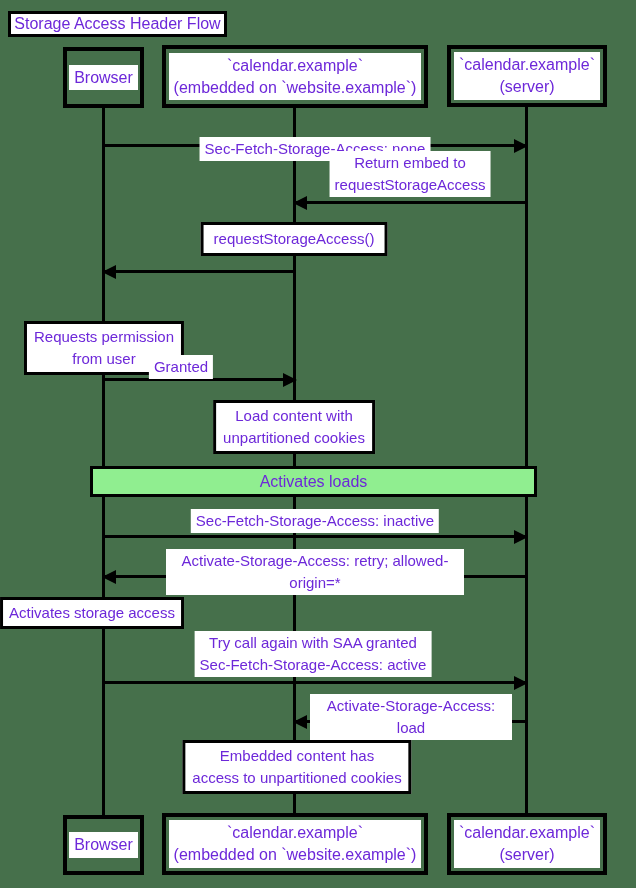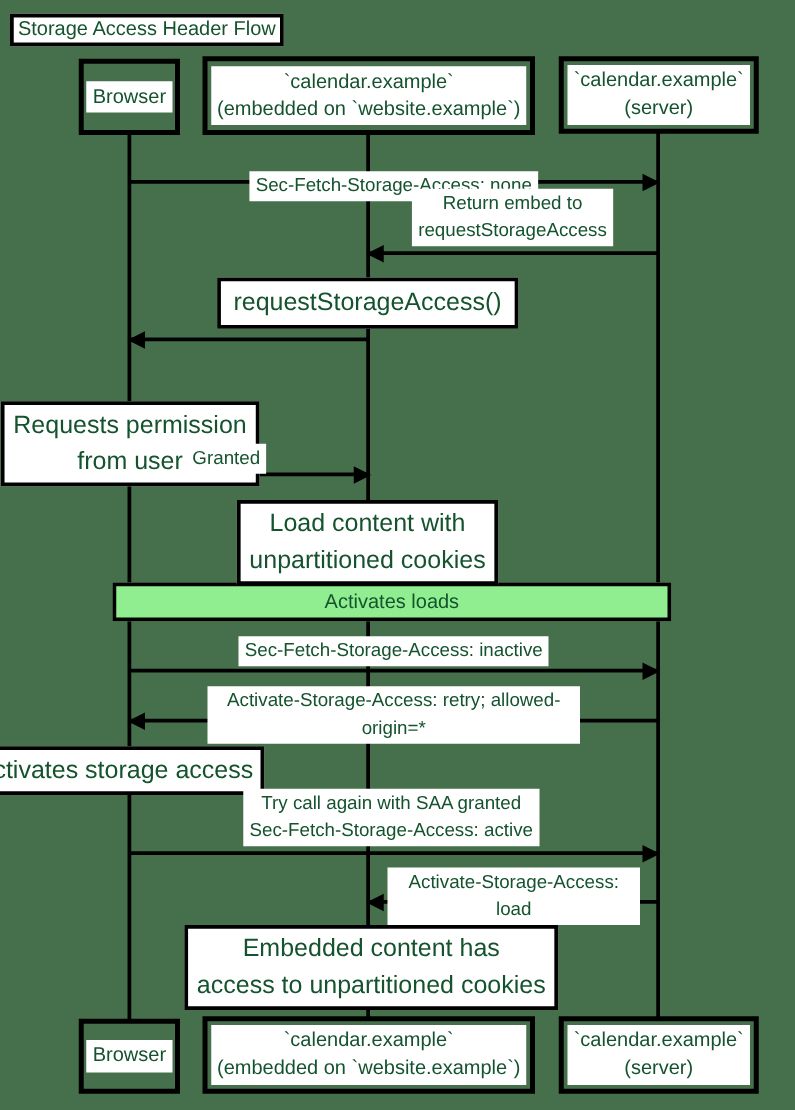--- a/index.html
+++ b/index.html
@@ -1,18 +1,18 @@
 <!DOCTYPE html>
 <html style="--bg: #46704b; --band: #90ee90; --line: #000000; --labelbg: #ffffff;"><head>
 <meta charset="utf-8">
 <style>
   :root { --bg:#46704b; --band:#90ee90; --line:#000000; --labelbg:#ffffff; }
   * { box-sizing: border-box; margin: 0; padding: 0; }
   body { background: var(--bg); font-family: "Liberation Sans", sans-serif; }
-  .stage { position: relative; width: 613px; height: 888px; background: var(--bg); overflow: hidden; color:#14532d; }
+  .stage { position: relative; width: 613px; height: 888px; background: var(--bg); overflow: hidden; color:#6d28d9; }
 
   .lifeline { position: absolute; width: 3px; background: var(--line); z-index: 0; }
 
   .pbox { position: absolute; border: 4px solid var(--line); background: transparent;
           display: flex; align-items: center; justify-content: center; z-index: 2; }
   .pbox .plabel { background: var(--labelbg); padding: 2px 5px; font-size: 16px; line-height: 1.35;
                   text-align: center; white-space: pre-line; }
 
   .title-box { position: absolute; left: 8px; top: 11px; width: 219px; height: 26px;
                border: 3px solid var(--line); background: var(--labelbg);
@@ -22,21 +22,21 @@
   .arrow { position: absolute; height: 3px; background: var(--line); z-index: 1; }
   .ah { position: absolute; width: 0; height: 0; top: -5px; }
   .ah-r { right: -2px; border-top: 7px solid transparent; border-bottom: 7px solid transparent; border-left: 14px solid var(--line); }
   .ah-l { left: -2px; border-top: 7px solid transparent; border-bottom: 7px solid transparent; border-right: 14px solid var(--line); }
 
   .mlabel { position: absolute; transform: translateX(-50%); background: var(--labelbg);
             font-size: 15px; line-height: 1.45; padding: 1px 5px; text-align: center;
             white-space: pre-line; z-index: 3; }
 
   .note { position: absolute; transform: translateX(-50%); background: var(--labelbg);
-          border: 3px solid var(--line); font-size: 20px; line-height: 1.45;
+          border: 3px solid var(--line); font-size: 15px; line-height: 1.45;
           padding: 2px 7px; text-align: center; white-space: pre-line; z-index: 3; }
 
   .band { position: absolute; left: 90px; top: 466px; width: 447px; height: 31px;
           background: var(--band); border: 3px solid var(--line);
           display: flex; align-items: center; justify-content: center;
           font-size: 16px; z-index: 2; }
 </style>
 </head>
 <body>
 

